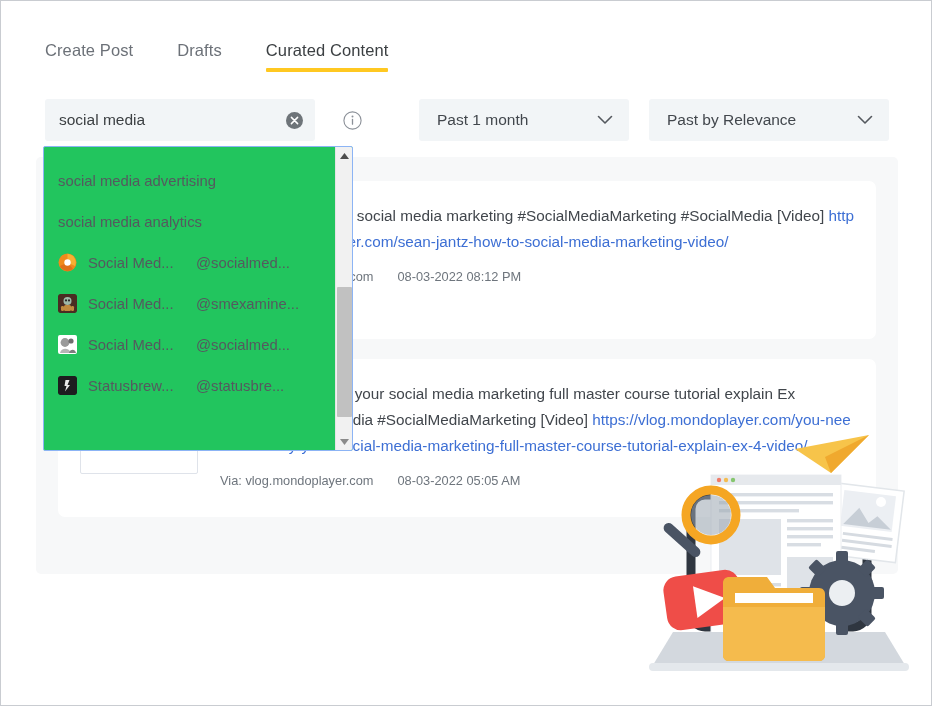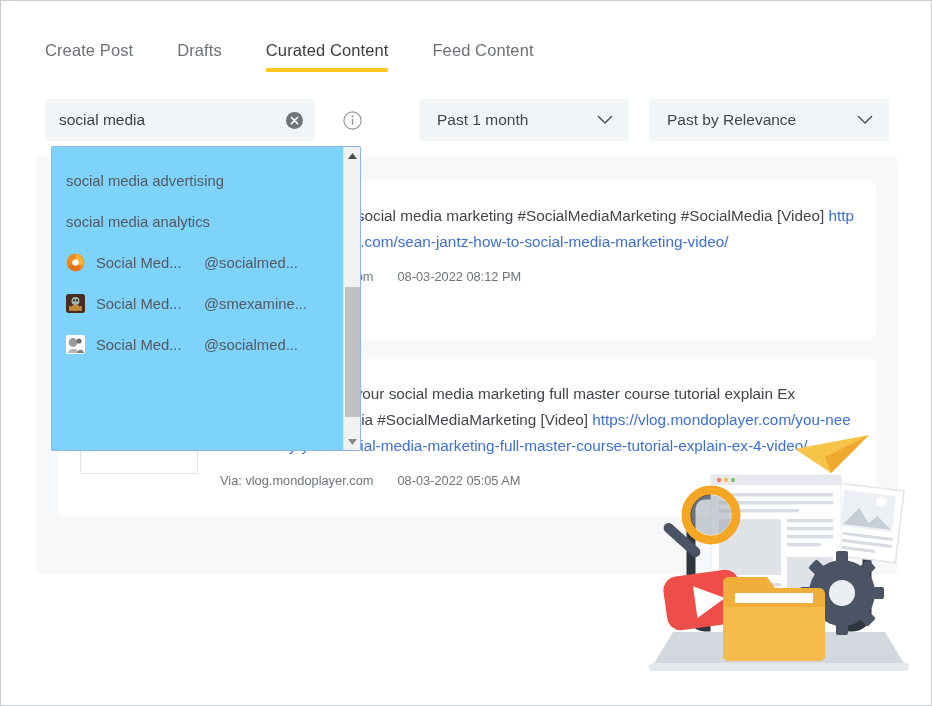--- a/index.html
+++ b/index.html
@@ -149,23 +149,23 @@
     margin-top: 14px;
     font-size: 12.8px;
     color: #6e757d;
     display: flex;
     gap: 24px;
   }
 
   
   .suggest {
     position: absolute;
-    left: 50px; top: 145px;
+    left: 42px; top: 145px;
     width: 310px; height: 305px;
-    background: #7dd3fc;
+    background: #22c55e;
     border: 1px solid #8cb4f5;
     border-radius: 2px;
     z-index: 40;
     display: flex;
     overflow: hidden;
   }
   .suggest-list {
     flex: 1;
     overflow: hidden;
     padding-top: 13px;
@@ -238,21 +238,20 @@
 </style>
 </head>
 <body>
 
 <div id="app">
 
   <div class="tabbar">
     <div class="tab"><span>Create Post</span></div>
     <div class="tab"><span>Drafts</span></div>
     <div class="tab active"><span>Curated Content</span></div>
-    <div class="tab"><span>Feed Content</span></div>
   </div>
 
   <div class="searchrow">
 
     <div class="searchbox">
       <input value="social media" placeholder="Search" style="">
       <div class="clear-btn">
         <svg width="9" height="9" viewBox="0 0 9 9" aria-hidden="true">
           <path d="M1.4 1.4 L7.6 7.6 M7.6 1.4 L1.4 7.6" stroke="#ffffff" stroke-width="1.5" stroke-linecap="round"></path>
         </svg>
@@ -452,20 +451,30 @@
             <circle cx="7" cy="7.5" r="4.4" fill="#9a9a9a"></circle>
             <circle cx="13" cy="6" r="2.6" fill="#6e6e6e"></circle>
             <path d="M2 18 C3 12.5 11 12 13 18 Z" fill="#b5b5b5"></path>
             <path d="M11 18 C12 14 17 13.5 18 18 Z" fill="#7d7d7d"></path>
           </svg>
         </span>
         <span class="sug-name">Social Med...</span>
         <span class="sug-handle">@socialmed...</span>
       </div>
 
+      <div class="sug-item">
+        <span class="sug-avatar">
+          <svg width="19" height="19" viewBox="0 0 19 19" aria-hidden="true">
+            <rect width="19" height="19" rx="2" fill="#1d1d1f"></rect>
+            <path d="M7.5 4 L11.5 4 L9.5 9 L12 9 L7 15.5 L8.5 10 L6.5 10 Z" fill="#e9e9ea"></path>
+          </svg>
+        </span>
+        <span class="sug-name">Statusbrew...</span>
+        <span class="sug-handle">@statusbre...</span>
+      </div>
 
     </div>
 
     <div class="sug-scrollbar">
       <div class="sb-arrow up">
         <svg width="9" height="6" viewBox="0 0 9 6" aria-hidden="true">
             <path d="M4.5 0 L9 6 L0 6 Z" fill="#4d4d4d"></path>
           </svg>
       </div>
       <div class="sb-thumb"></div>

